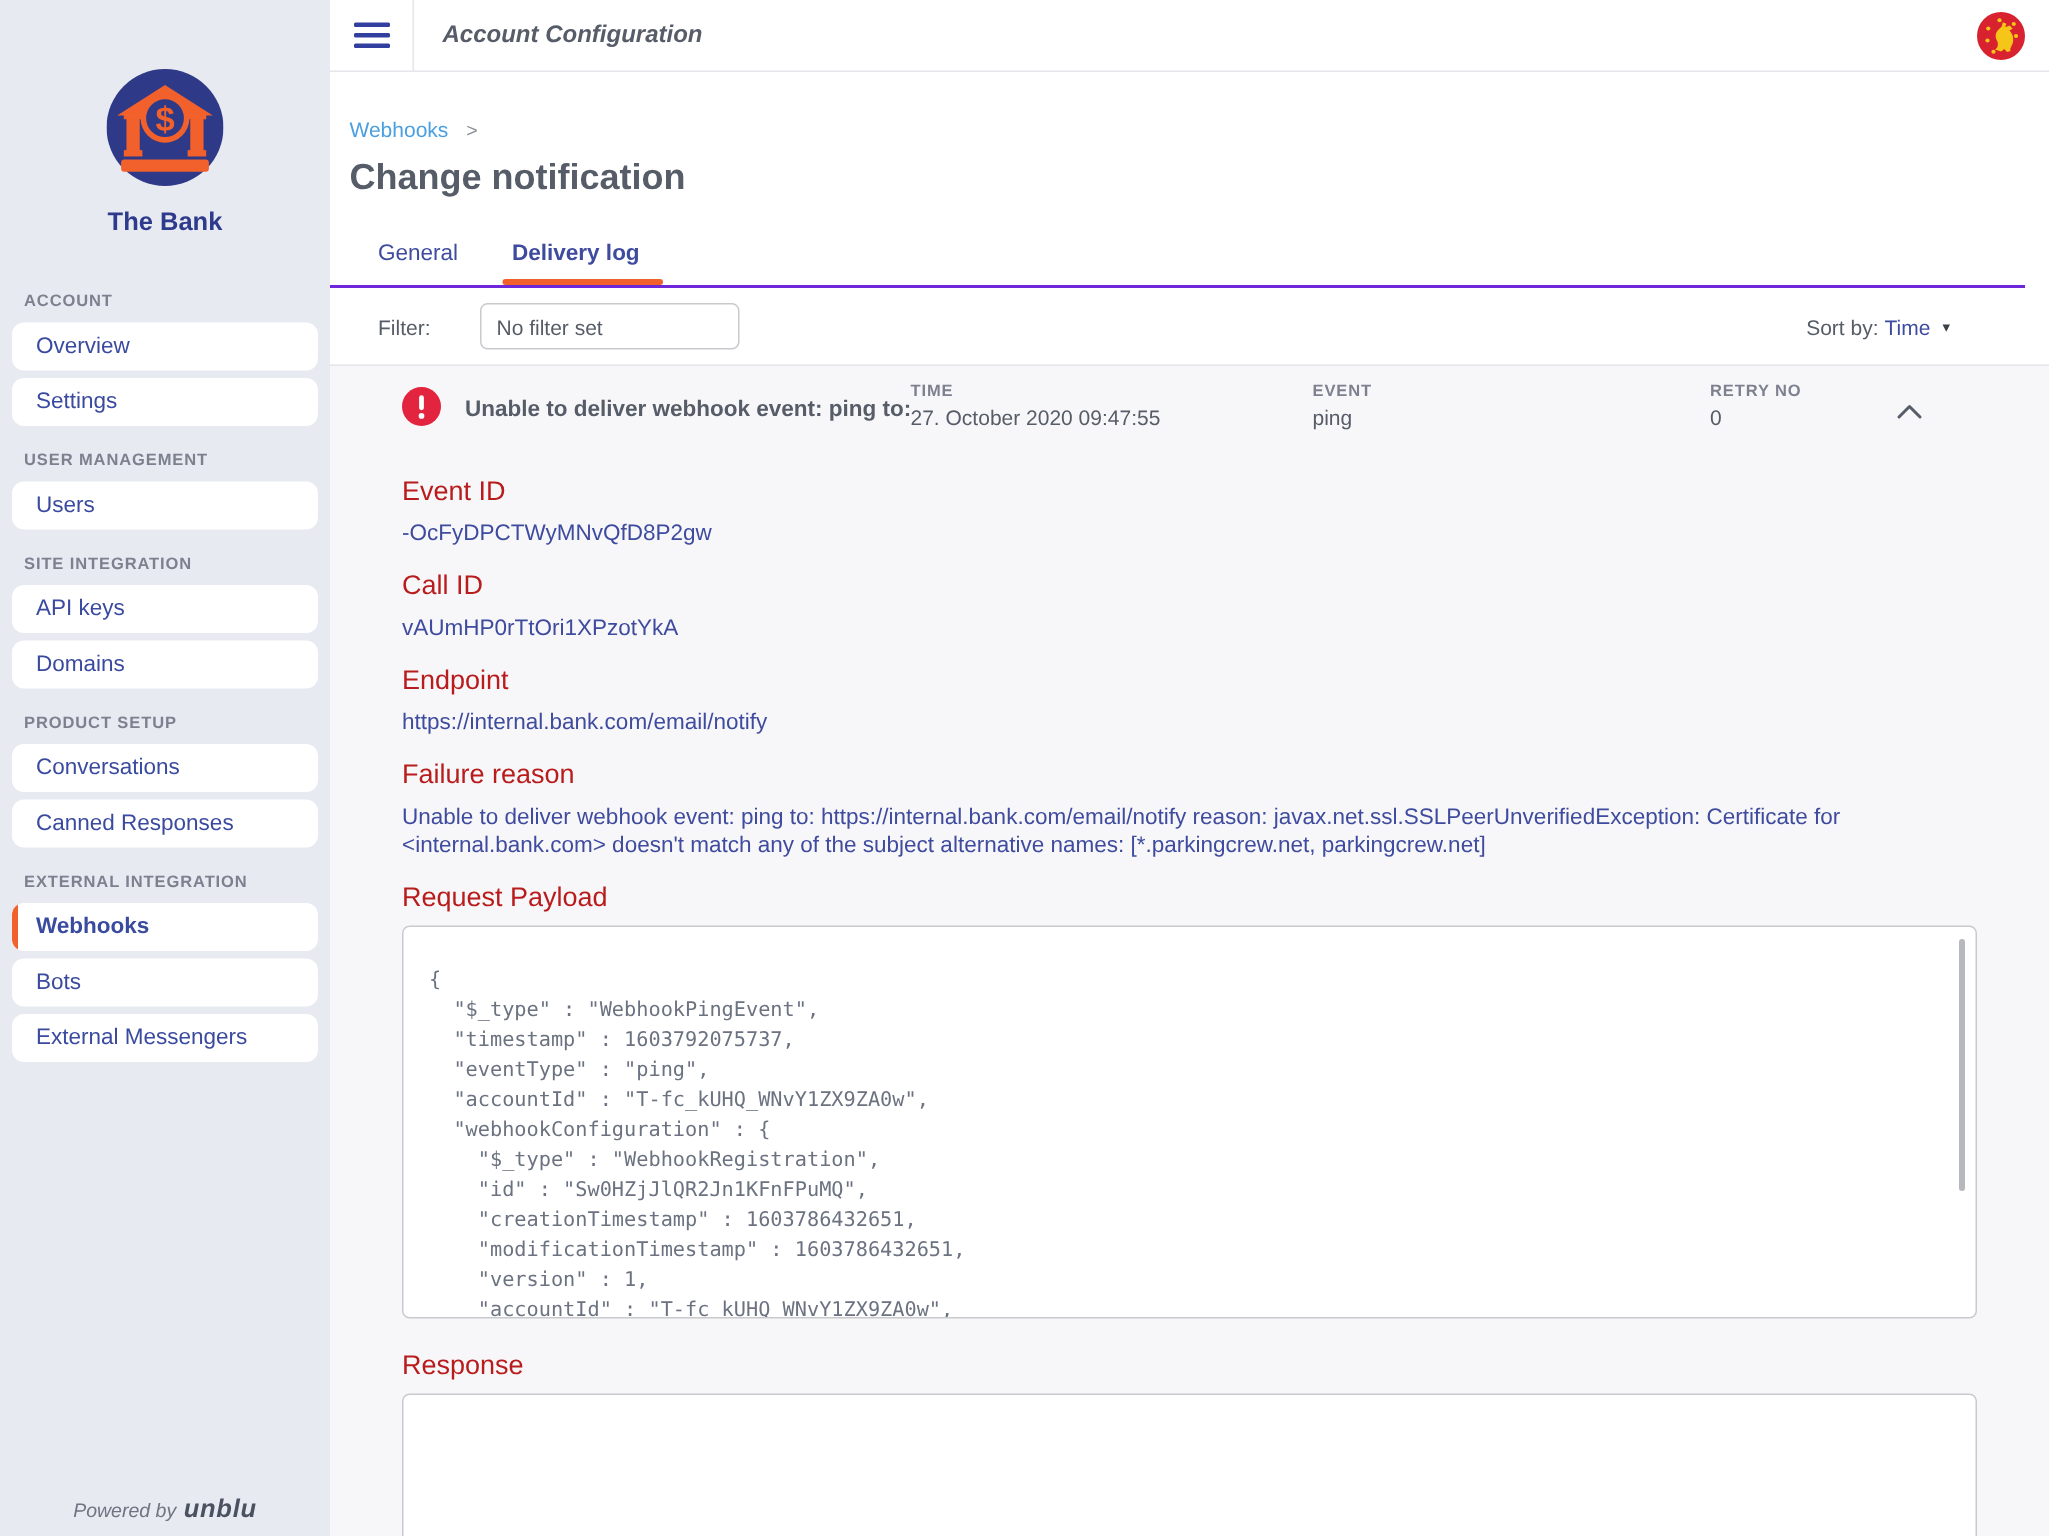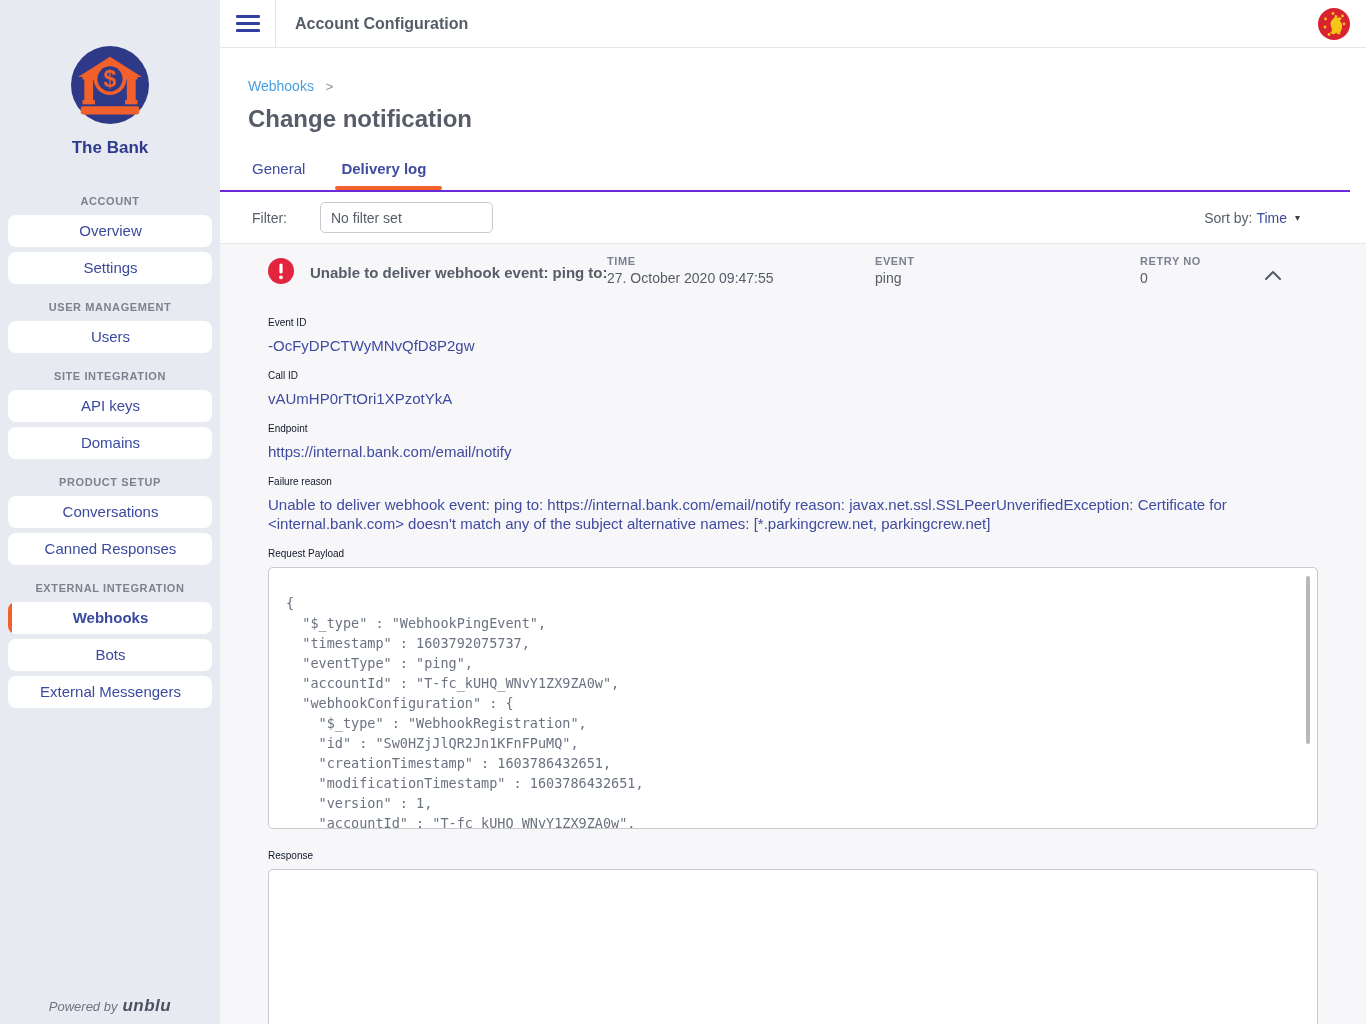--- a/index.html
+++ b/index.html
@@ -13,28 +13,28 @@
 
   
   .sidebar {
     width:220px; flex-shrink:0; background:#e8eaf2;
     display:flex; flex-direction:column;
   }
   .logo-wrap { margin:46px auto 0; width:78px; height:78px; }
   .brand {
     text-align:center; margin-top:14px; font-size:17px; font-weight:bold; color:#2e3a8c;
   }
-  .nav { margin-top:20px;text-align:center; }
+  .nav { margin-top:20px; }
   .section-title {
     margin:17px 16px 8px; font-size:11px; font-weight:bold;
     color:#7d818f; letter-spacing:0.6px;
   }
   .nav-item {
     background:#fff; border-radius:8px; margin:5px 8px 5px;
-    height:32px; line-height:32px; padding-left:1px;
+    height:32px; line-height:32px; padding-left:16px;
     color:#3a4a9f; font-size:15px; cursor:pointer; position:relative;
     white-space:nowrap; overflow:hidden;
   }
   .nav-item.active { font-weight:bold; }
   .nav-item.active::before {
     content:""; position:absolute; left:0; top:0; bottom:0; width:4px;
     background:#f2602b; border-radius:4px 0 0 4px;
   }
   .sidebar-footer {
     margin-top:auto; padding:0 0 8px; text-align:center;
@@ -45,26 +45,26 @@
   
   .main { flex:1; display:flex; flex-direction:column; background:#fff; min-width:0; }
 
   .topbar {
     height:48px; background:#fff; border-bottom:1px solid #e6e6ea;
     display:flex; align-items:center; flex-shrink:0;
   }
   .hamburger { margin:0 0 0 16px; width:24px; cursor:pointer; }
   .hamburger div { height:3px; background:#333f9e; border-radius:1px; margin:4px 0; }
   .topbar-divider { width:1px; height:48px; background:#e6e6ea; margin-left:15px; }
-  .topbar-title { margin-left:19px; font-size:16px; font-weight:bold; color:#565d68; }
+  .topbar-title { margin-left:19px; font-size:16px; font-weight:bold; color:#565d68;font-style:italic; }
   .avatar { margin-left:auto; margin-right:15px; width:34px; height:34px; border-radius:50%; cursor:pointer; }
 
   .content { flex:1; display:flex; flex-direction:column; min-height:0; }
 
-  .page-head { padding:30px 16px 0 28px; }
+  .page-head { padding:30px 16px 0 13px; }
   .breadcrumb { font-size:14px; }
   .breadcrumb .crumb { color:#4a9fe0; cursor:pointer; }
   .breadcrumb .sep { color:#8a8f99; margin-left:8px; font-size:13px; }
   .page-title { margin:11px 0 0; font-size:24px; font-weight:bold; color:#565d68; }
 
   .tabs {
     display:flex; gap:36px; padding-left:32px; margin:27px 16px 0 0;
     border-bottom:2px solid #6d28d9;
   }
   .tab { padding-bottom:13px; font-size:15px; color:#3e4b9e; cursor:pointer; position:relative; }
@@ -101,21 +101,21 @@
   .sum-col .col-label {
     font-size:11px; font-weight:bold; color:#7d818f; letter-spacing:0.6px; margin-bottom:3px;
   }
   .col-time { width:268px; }
   .col-event { width:265px; }
   .col-retry { flex:1; }
   .collapse-btn { margin-right:36px; margin-top:12px; cursor:pointer; }
 
   .log-details { margin-top:31px; }
   .field { margin-bottom:15px; }
-  .field-label { font-size:10px; color:#0f172a; margin-bottom:8px; }
+  .field-label { font-size:18px; color:#b91c1c; margin-bottom:8px; }
   .field-value { font-size:15px; color:#3f4b9e; line-height:19px; max-width:1050px; }
 
   .payload-box {
     width:1050px; height:262px; background:#fff; border:1px solid #c9cace; border-radius:5px;
     margin-top:4px; position:relative; overflow:hidden;
   }
   .payload-box pre {
     margin:0; padding:25px 24px 0 17px;
     font-family:"DejaVu Sans Mono", monospace; font-size:13.5px; line-height:20px; color:#6b7280;
   }

